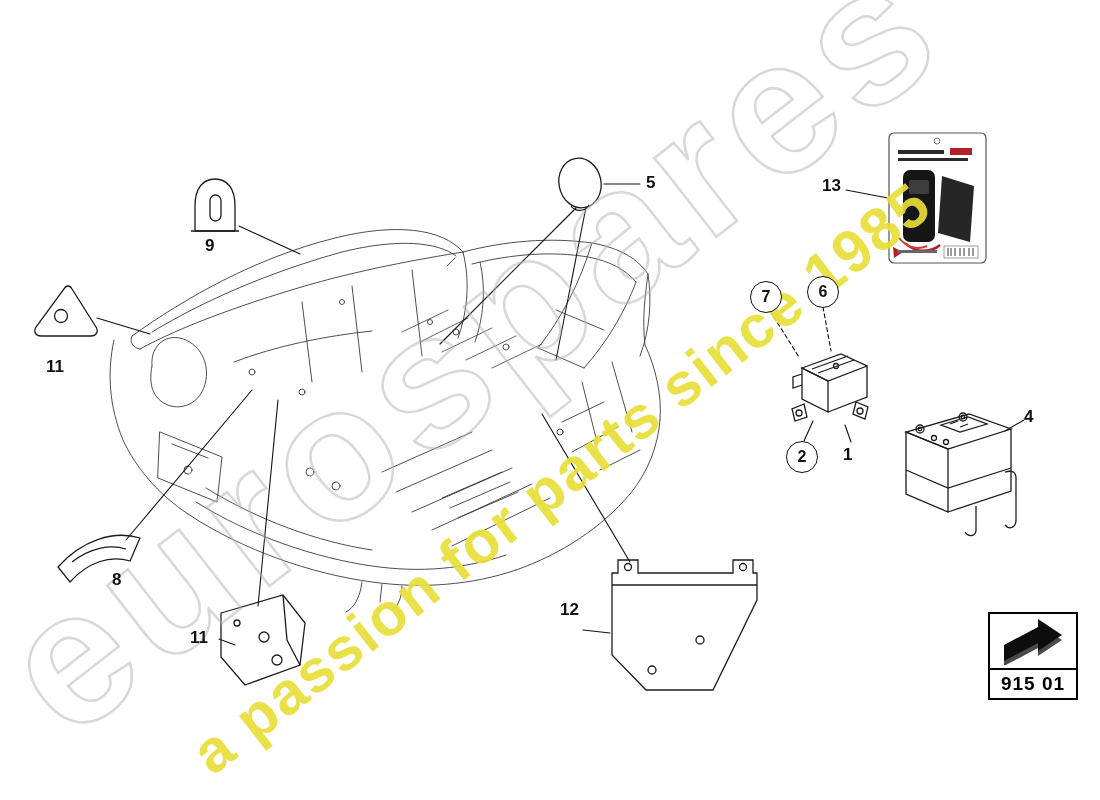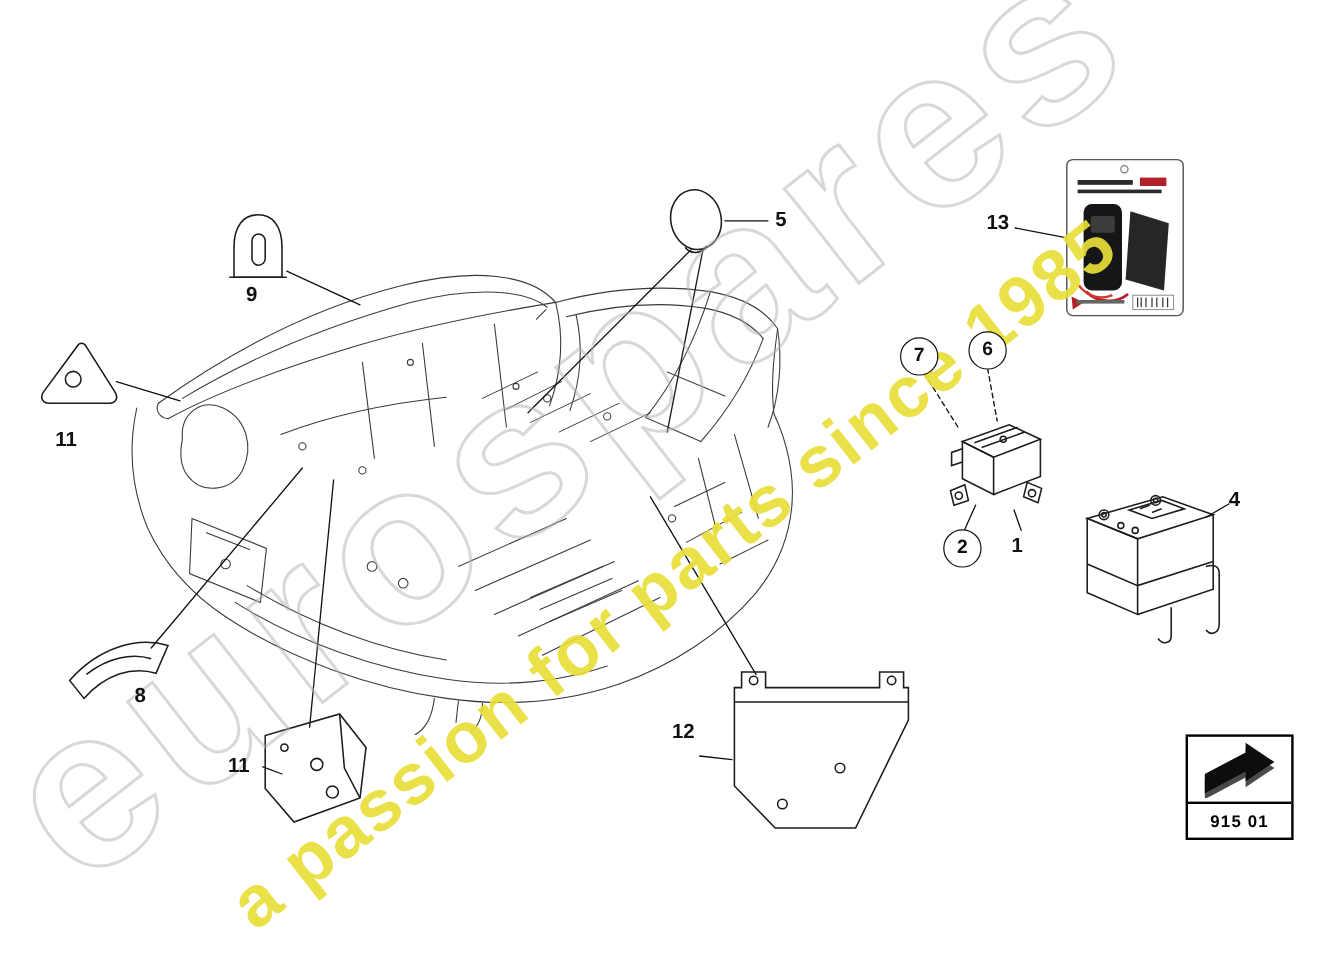--- a/index.html
+++ b/index.html
@@ -29,21 +29,21 @@
     font-size:16px;
   }
   .code-box {
     position:absolute; z-index:3; left:988px; top:612px; width:90px; height:88px;
     border:2px solid #000; background:#fff; box-sizing:border-box;
     display:flex; flex-direction:column;
   }
   .code-box .icon-area { flex:1; display:flex; align-items:center; justify-content:center; }
   .code-box .code-area {
     border-top:2px solid #000; height:28px; display:flex; align-items:center; justify-content:center;
-    font-weight:bold; font-size:14px; letter-spacing:1px; color:#000;
+    font-weight:bold; font-size:19px; letter-spacing:1px; color:#000;
   }
 </style>
 </head>
 <body>
 
 <div class="stage">
 
   <svg class="artwork" width="1100" height="800" viewBox="0 0 1100 800">
 
     <g stroke="#3a3a3a" stroke-width="0.9" fill="none" stroke-linecap="round">

